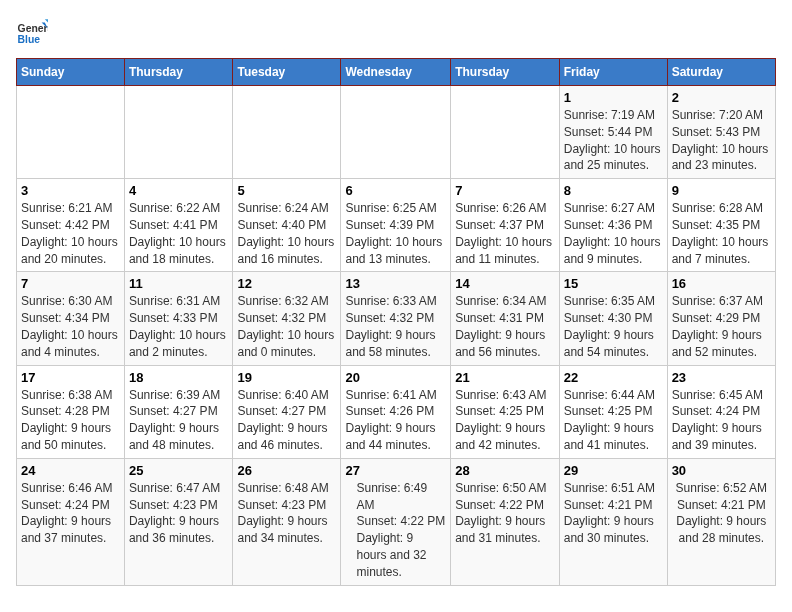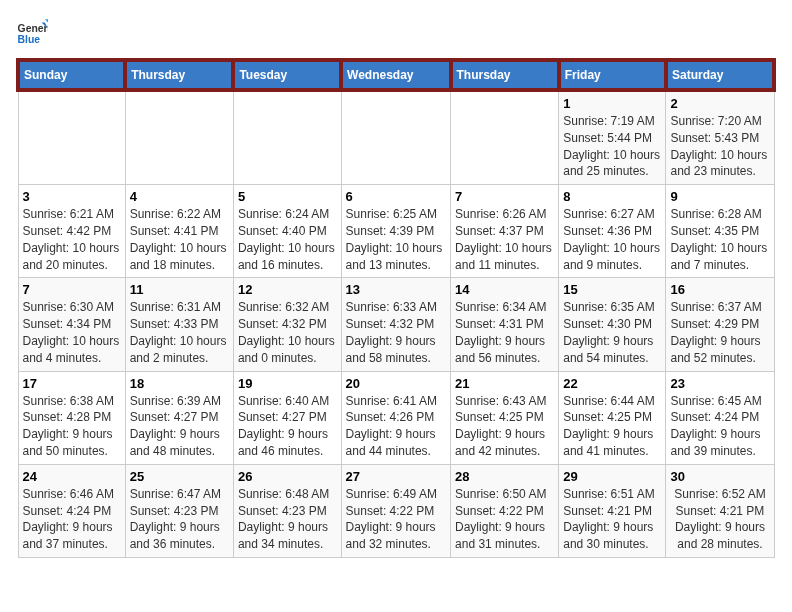--- a/index.html
+++ b/index.html
@@ -51,21 +51,21 @@
       width: 100%;
       border-collapse: collapse;
       font-size: 11px;
     }
     thead tr th {
       background: #3a7bc8;
       color: #fff;
       padding: 6px 4px;
       text-align: left;
       font-size: 12px;
-      border: 4px solid #7f1d1d;
+      border: 1px solid #7f1d1d;
     }
     tbody tr td {
       border: 1px solid #ccc;
       vertical-align: top;
       padding: 4px;
       height: 90px;
       width: 113px;
       background: #fff;
     }
     tbody tr:nth-child(odd) td {
@@ -286,21 +286,21 @@
 Daylight: 9 hours and 36 minutes.</div>
         </td>
         <td>
           <div class="day-num">26</div>
           <div class="day-info" style="white-space: pre-line;">Sunrise: 6:48 AM
 Sunset: 4:23 PM
 Daylight: 9 hours and 34 minutes.</div>
         </td>
         <td>
           <div class="day-num">27</div>
-          <div class="day-info" style="white-space: pre-line;">Sunrise: 6:49 AM
+          <div class="day-info" style="white-space: pre-line; margin-left: 11px;">Sunrise: 6:49 AM
 Sunset: 4:22 PM
 Daylight: 9 hours and 32 minutes.</div>
         </td>
         <td>
           <div class="day-num">28</div>
           <div class="day-info" style="white-space: pre-line;">Sunrise: 6:50 AM
 Sunset: 4:22 PM
 Daylight: 9 hours and 31 minutes.</div>
         </td>
         <td>

